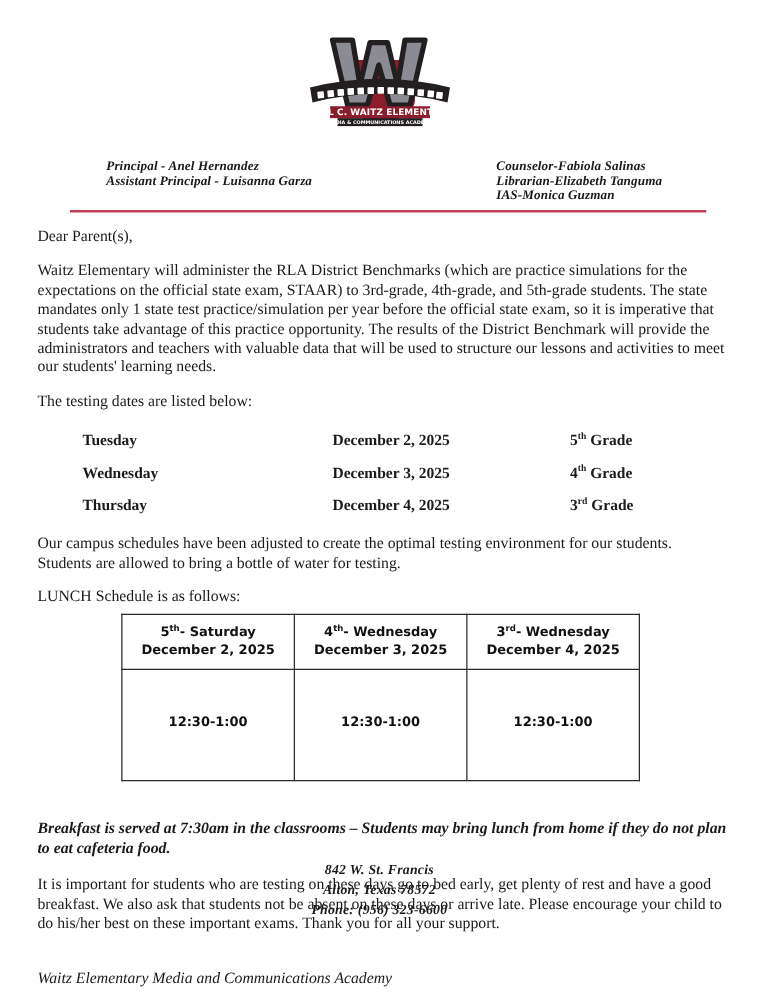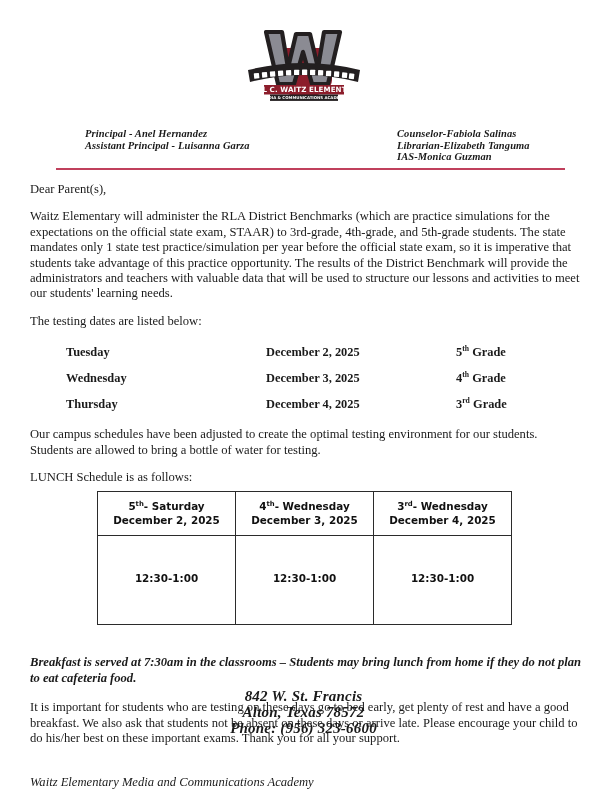--- a/index.html
+++ b/index.html
@@ -161,21 +161,21 @@
   .address {
     position: absolute;
     left: 0;
     top: 688px;
     width: 607px;
     text-align: center;
   }
   .address .line {
     font-style: italic;
     font-weight: bold;
-    font-size: 15px;
+    font-size: 11px;
     line-height: 16px;
     letter-spacing: 0.2px;
   }
   .addr-inner { display: inline-block; text-align: center; }
 </style>
 </head>
 <body>
 
 <div class="page">
 

